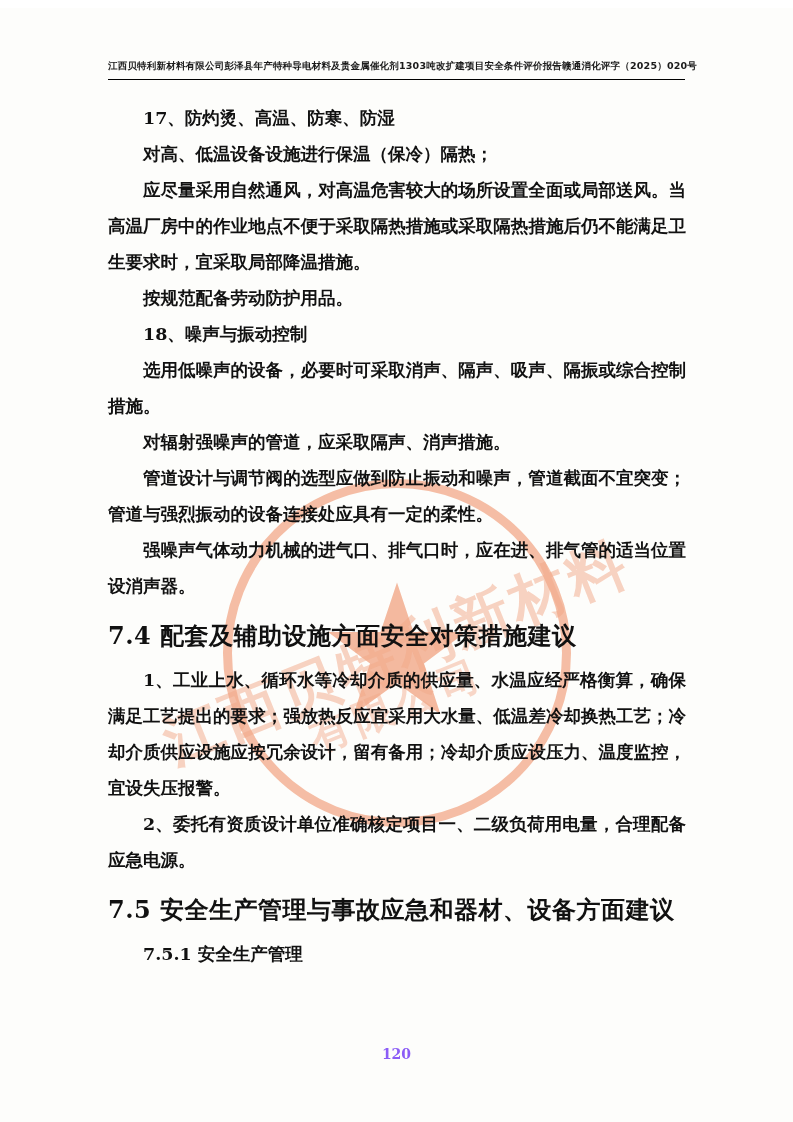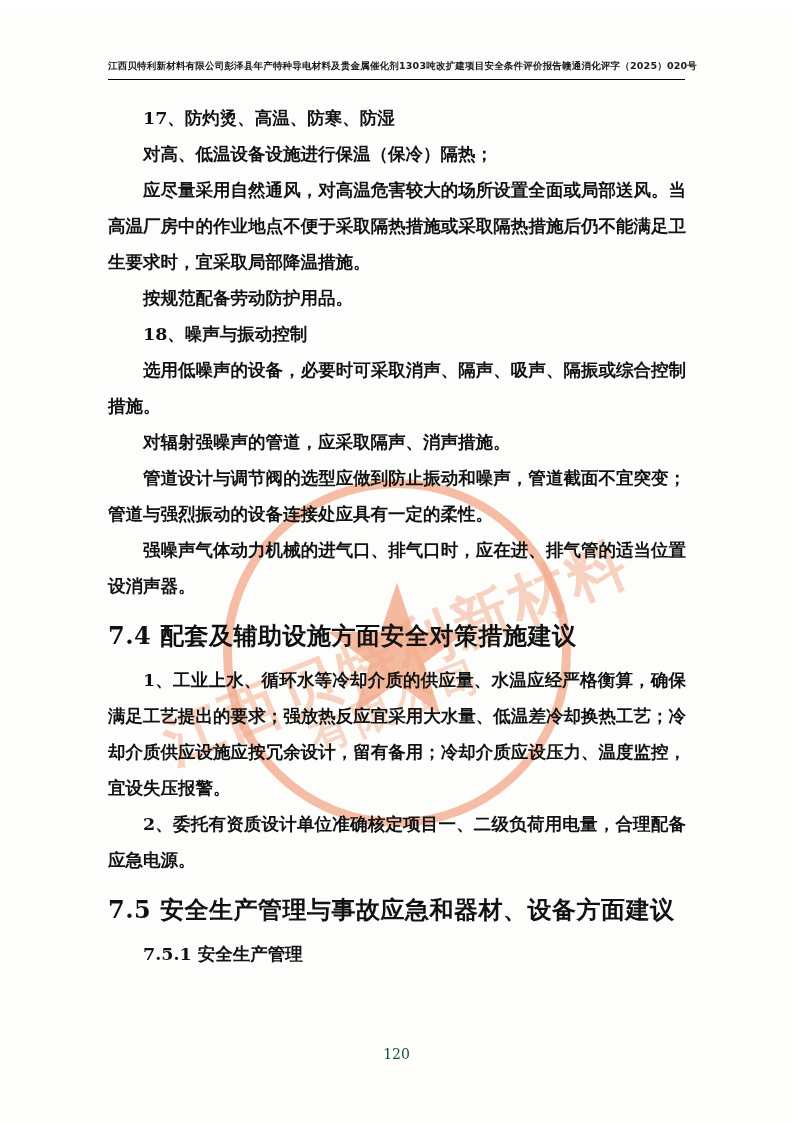--- a/index.html
+++ b/index.html
@@ -135,21 +135,22 @@
   }
 
   
   .footer {
     position: absolute;
     bottom: 68px;
     left: 0;
     width: 100%;
     text-align: center;
     font-size: 14px;
-    color: #14532d;
+    color: #8b5cf6;
+    font-weight: bold;
   }
 </style>
 </head>
 <body>
 
 <div class="page">
 
   <div class="header">
     <div class="header-left">江西贝特利新材料有限公司彭泽县年产特种导电材料及贵金属催化剂1303吨改扩建项目安全条件评价报告</div>
     <div class="header-right">赣通消化评字（2025）020号</div>

